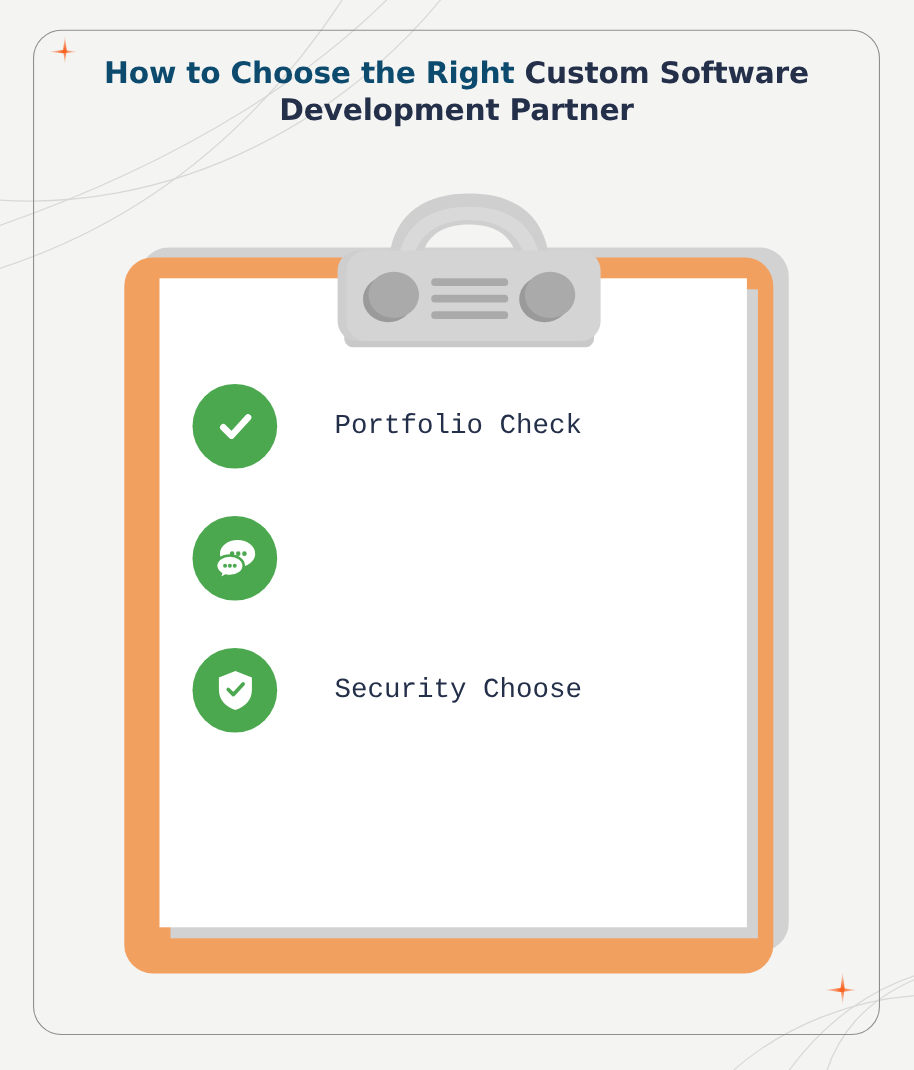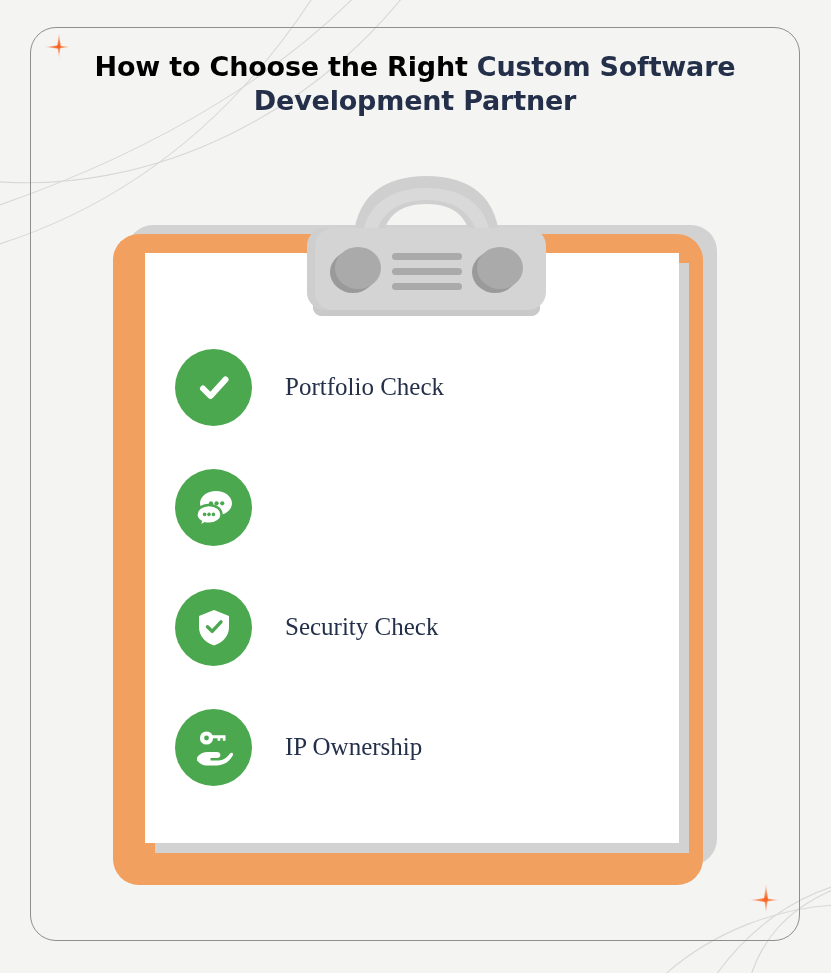--- a/index.html
+++ b/index.html
@@ -48,21 +48,21 @@
     top: 50px;
     width: 690px;
     text-align: center;
     font-family: "DejaVu Sans", sans-serif;
     font-size: 27px;
     font-weight: bold;
     line-height: 1.26;
     letter-spacing: -0.2px;
     color: #24304a;
   }
-  .title .hl { color: #000000; }
+  .title .hl { color: #0c4a6e; }
 
   
   .clipboard {
     position: absolute;
     left: 113px;
     top: 225px;
     width: 604px;
     height: 660px;
   }
   
@@ -129,22 +129,22 @@
     width: 77px;
     height: 77px;
     border-radius: 50%;
     background: #4ba84e;
     flex: 0 0 auto;
     display: flex;
     align-items: center;
     justify-content: center;
   }
   .check-label {
-    margin-left: 33px;
-    font-family: Liberation Serif, serif;
+    margin-left: 52px;
+    font-family: Liberation Mono, monospace;
     font-size: 25px;
     color: #24304a;
     white-space: nowrap;
   }
 </style>
 </head>
 <body>
 
 <svg class="bg-lines" width="831" height="973" viewBox="0 0 831 973">
   <g fill="none" stroke="#d8d8d6" stroke-width="1.1">
@@ -267,35 +267,18 @@
     </div>
 
     <div class="check-row">
       <div class="icon-circle">
         <svg width="44" height="44" viewBox="0 0 44 44">
           <path d="M22 5 L37 11 L37 22 C37 31.5 30.4 37.6 22 40.5
                    C13.6 37.6 7 31.5 7 22 L7 11 Z" fill="#ffffff"></path>
           <path d="M15.5 21.8 L20.2 26.4 L29 16.8" fill="none" stroke="#4ba84e" stroke-width="3.4" stroke-linecap="round" stroke-linejoin="round"></path>
         </svg>
       </div>
-      <div class="check-label">Security Check</div>
+      <div class="check-label">Security Choose</div>
     </div>
 
-    <div class="check-row">
-      <div class="icon-circle">
-        <svg width="44" height="44" viewBox="0 0 44 44">
-
-          <circle cx="14.5" cy="13" r="6.6" fill="#ffffff"></circle>
-          <circle cx="14.5" cy="13" r="2.4" fill="#4ba84e"></circle>
-          <path d="M20 10.2 L33.5 10.2 L33.5 15.8 L30.8 15.8 L30.8 13.2
-                   L28.2 13.2 L28.2 15.8 L25.6 15.8 L25.6 13.2 L20 13.2 Z" fill="#ffffff"></path>
-
-          <path d="M5 32.5 C7.5 28.8 11.5 27 16 27 L25 27 C27 27 28.4 28.3 28.4 30
-                   C28.4 31.7 27 33 25 33 L18.5 33 L18.5 35.6 L26.5 35.6
-                   C31.5 35.6 35 32.6 38 28.6 C39.6 26.6 42 28.2 40.8 30.4
-                   C37 37 31.5 40.5 24 40.5 L14 40.5 C10.5 40.5 7.8 38.5 5 35.5 Z" fill="#ffffff"></path>
-        </svg>
-      </div>
-      <div class="check-label">IP Ownership</div>
-    </div>
 
   </div>
 </div>
 
 </body></html>

